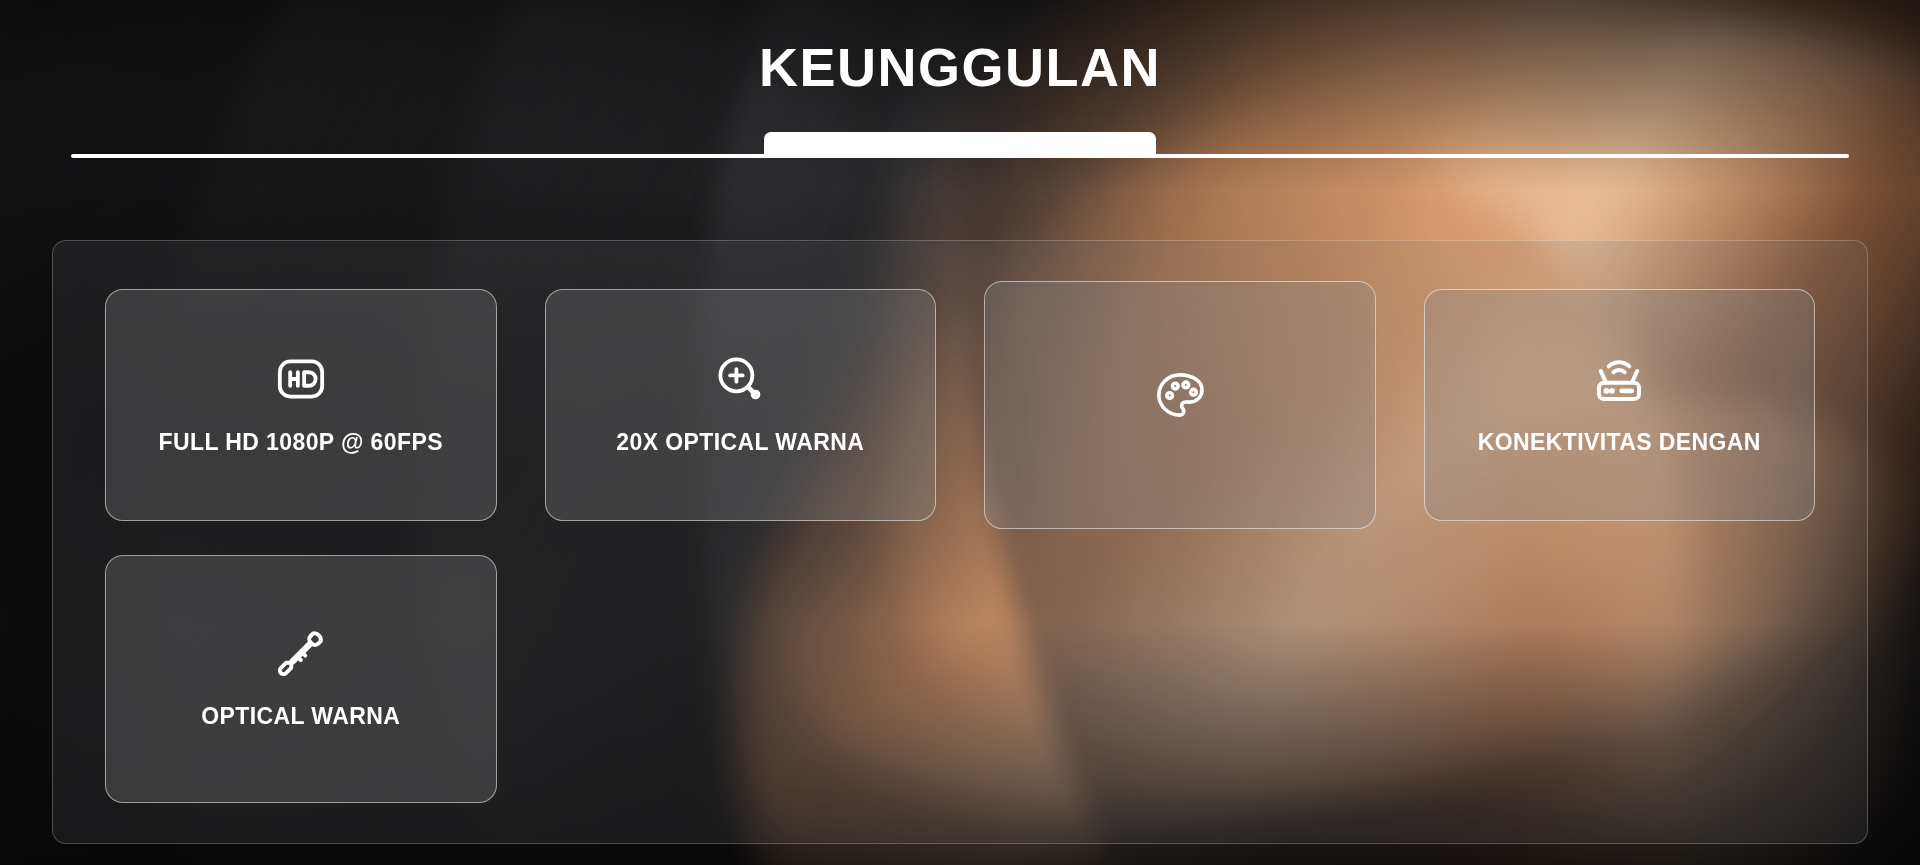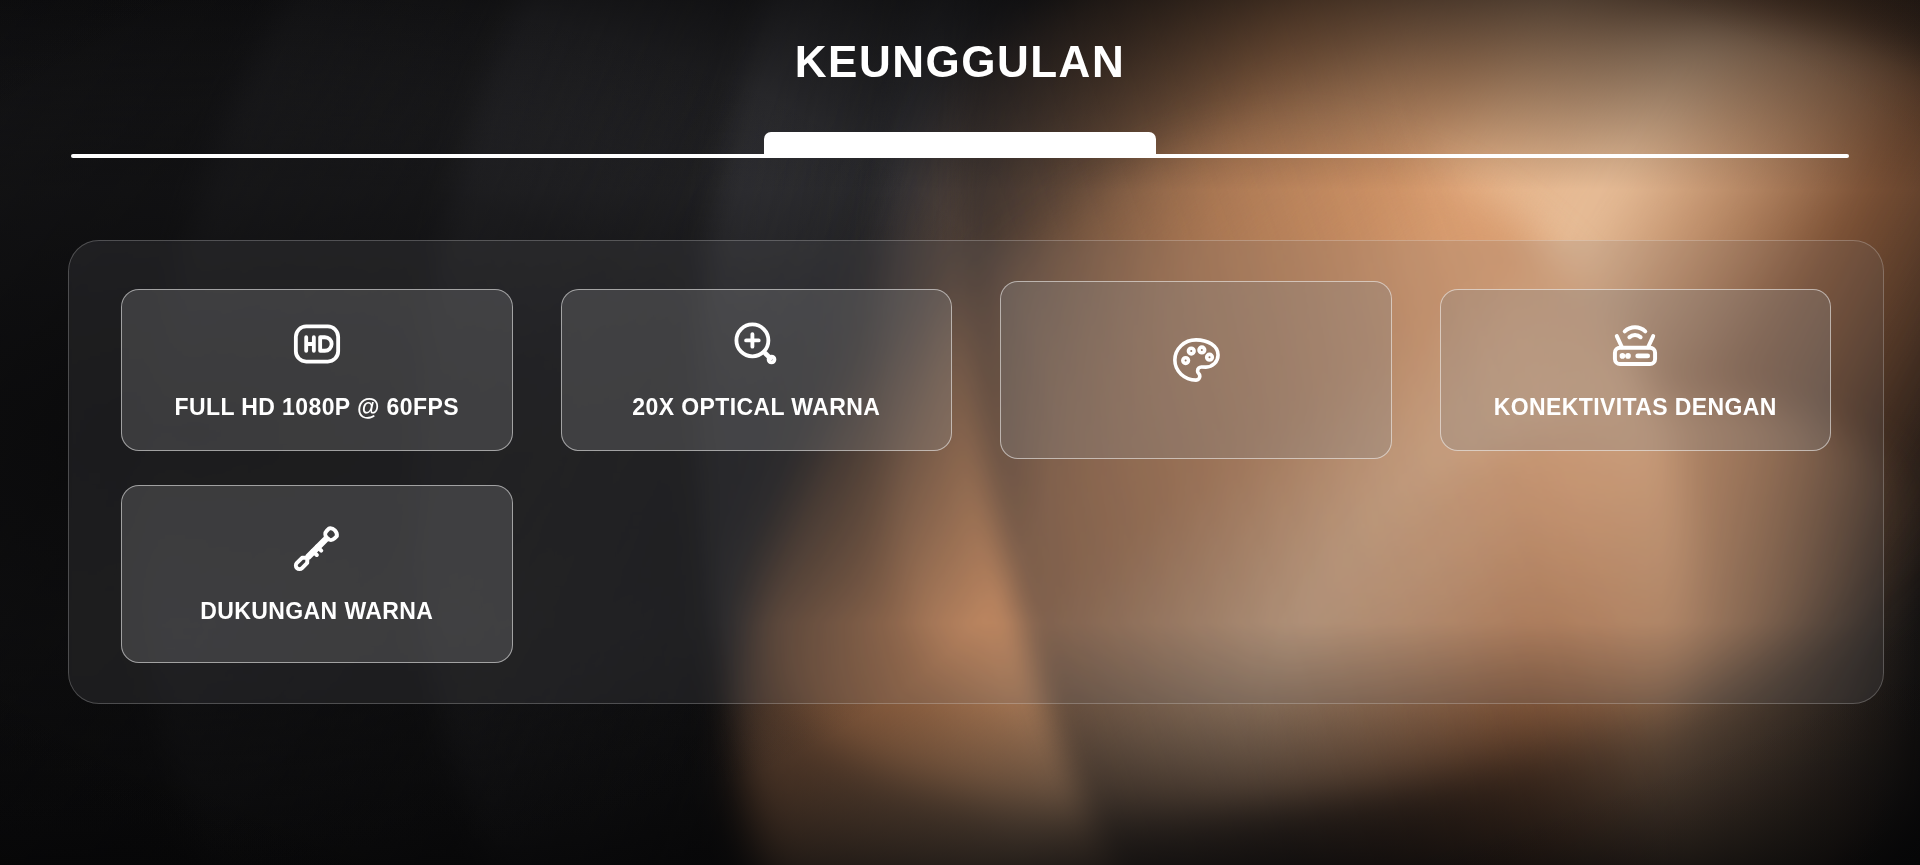--- a/index.html
+++ b/index.html
@@ -107,43 +107,43 @@
     position:absolute;inset:0;
     background:radial-gradient(110% 110% at 50% 45%, rgba(0,0,0,0) 52%, rgba(0,0,0,0.55) 100%);
   }
 
   
   .header{position:absolute;left:0;top:0;width:1920px;height:180px;z-index:5;}
   .title{
     position:absolute;left:0;top:40px;width:1920px;
     text-align:center;
     color:#ffffff;
-    font-size:44px;
+    font-size:54px;
     font-weight:bold;
     letter-spacing:1.5px;
     line-height:1;
   }
   .tab-block{
     position:absolute;left:764px;top:132px;
     width:392px;height:26px;
     background:#ffffff;
     border-radius:7px 7px 0 0;
   }
   .rule{
     position:absolute;left:71px;top:154px;
     width:1778px;height:4px;
     background:#ffffff;
     border-radius:2px;
   }
 
   
   .panel{
-    position:absolute;left:68px;top:240px;
-    width:1816px;height:464px;
-    border-radius:31px;
+    position:absolute;left:52px;top:240px;
+    width:1816px;height:604px;
+    border-radius:14px;
     border:1px solid rgba(255,255,255,0.22);
     background:rgba(120,120,124,0.16);
     backdrop-filter:blur(2px);
     z-index:5;
     box-sizing:border-box;
     padding:48px 52px;
   }
   .grid{
     display:grid;
     grid-template-columns:repeat(4,1fr);
@@ -262,18 +262,18 @@
 
 
     <div class="card tall">
       <span class="ico">
         <svg width="56" height="56" viewBox="0 0 24 24" fill="none" stroke="#ffffff" stroke-width="1.7" stroke-linecap="round" stroke-linejoin="round">
           <path d="M17.2 3.6a2.9 2.9 0 0 1 3.3 3.3l-1.0 1.0a2.2 2.2 0 0 1-3.1 0l-.2-.2a2.2 2.2 0 0 1 0-3.1z"></path>
           <path d="M16.0 7.3L7.9 15.4l-.1 3.0 -2.2 2.2a1.5 1.5 0 0 1-2.2-2.2l2.2-2.2 3.0-.1 8.1-8.1"></path>
           <path d="M10.1 13.2l1.8 1.8M12.0 11.3l1.8 1.8"></path>
         </svg>
       </span>
-      <span class="label">DUKUNGAN WARNA</span>
+      <span class="label">OPTICAL WARNA</span>
     </div>
 
 
   </div>
 </div>
 
 </body></html>

